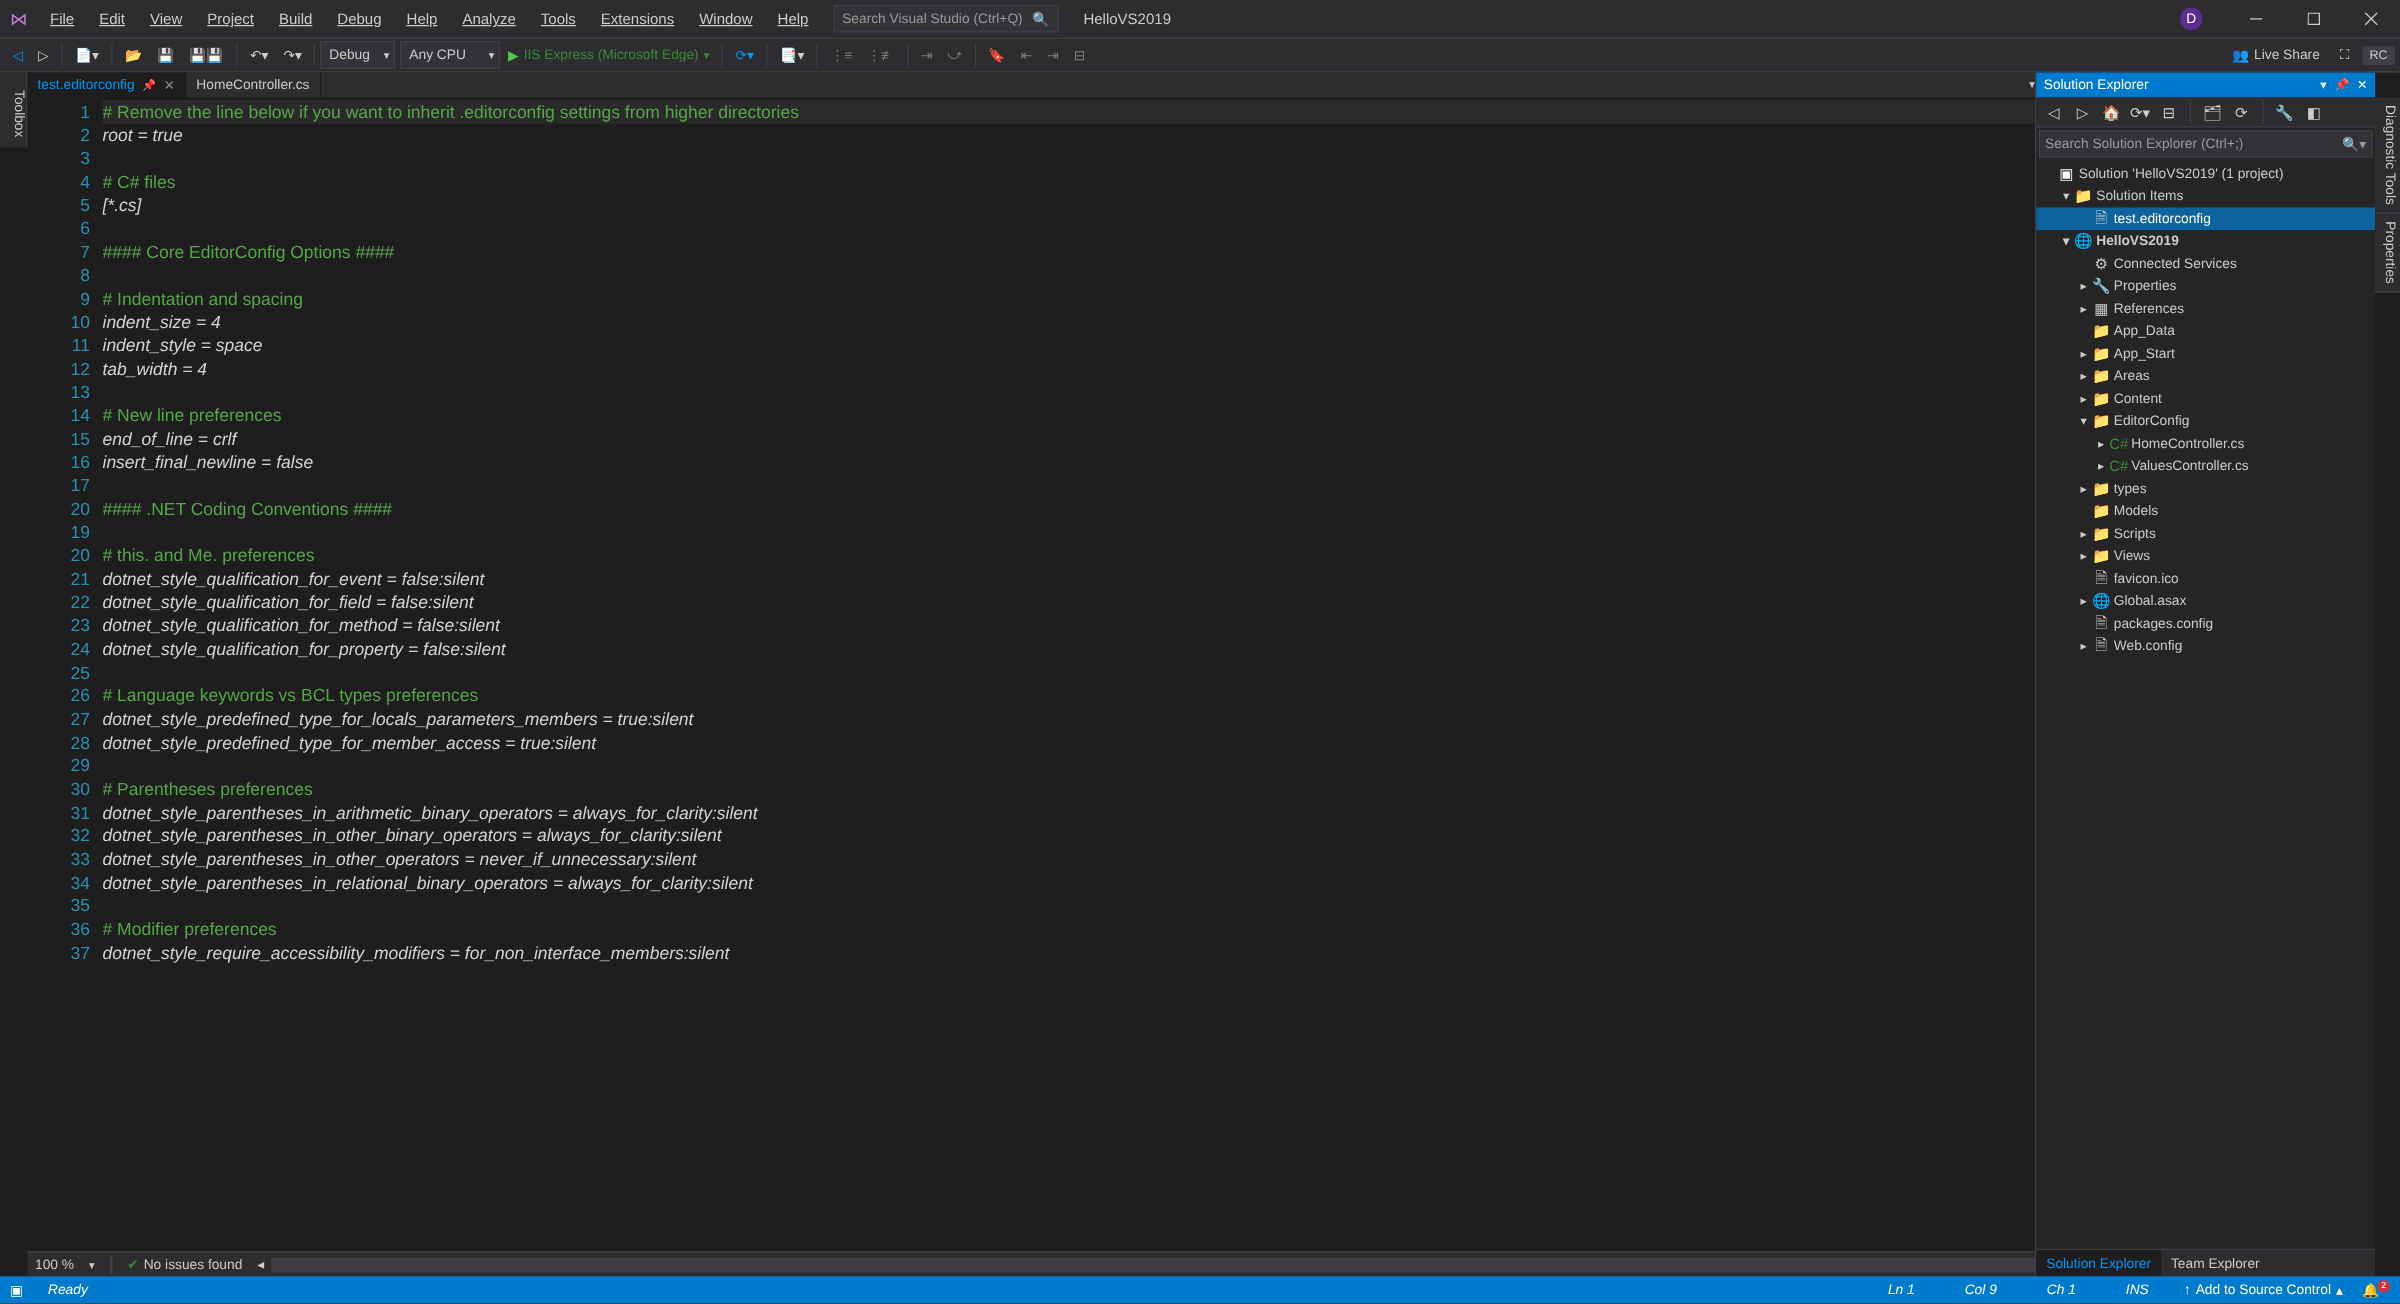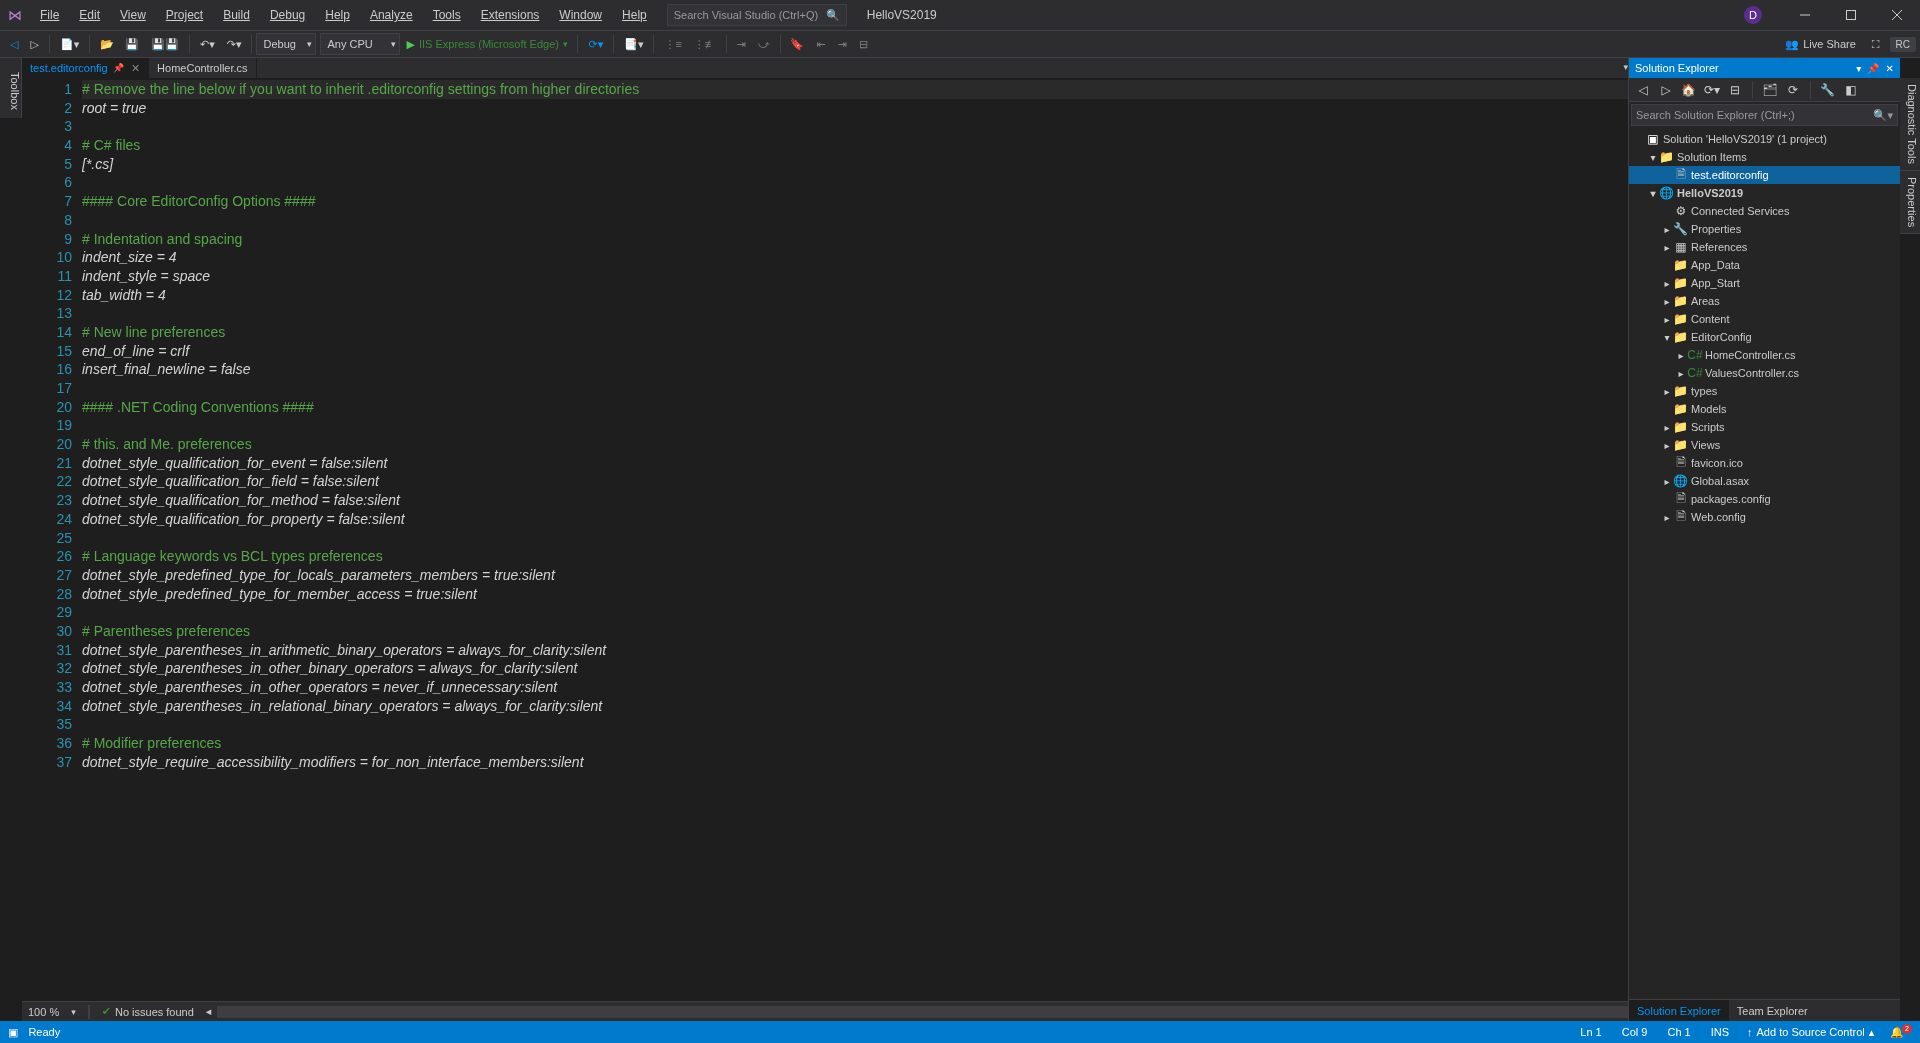--- a/index.html
+++ b/index.html
@@ -84,21 +84,21 @@
 .bottom-tab.active { background: #1e1e1e; color: #0097fb; }
 
 
 .editor-bottombar { position: absolute; left: 22px; right: 272px; bottom: 22px; height: 20px; background: #2d2d30; border-top: 1px solid #3f3f46; display: flex; align-items: center; font-size: 11px; color: #ccc; padding: 0 6px; gap: 12px; transform: translateY(-0px); }
 .editor-bottombar { bottom: 22px; }
 .hscroll-filler { flex: 1; display: flex; align-items: center; }
 .hscroll-track { flex: 1; height: 12px; background: #3e3e42; margin: 0 6px; position: relative; }
 
 
 .statusbar { position: absolute; left: 0; right: 0; bottom: 0; height: 22px; background: #007acc; color: #fff; display: flex; align-items: center; font-size: 11px; padding: 0 8px; }
-.statusbar .seg { padding: 0 10px; }
+.statusbar .seg { padding: 0 20px; font-style: italic; }
 .statusbar .right { margin-left: auto; display: flex; align-items: center; text-align: center; }
 .statusbar .sc-btn { display: flex; align-items: center; gap: 4px; padding: 0 8px; }
 .statusbar .bell { padding: 0 8px; position: relative; }
 .statusbar .bell .badge { position: absolute; top: -2px; right: 0; background: #d13438; width: 10px; height: 10px; border-radius: 50%; font-size: 7px; display: flex; align-items: center; justify-content: center; }
 
 svg { display: block; }
 </style>
 </head>
 <body>
 

